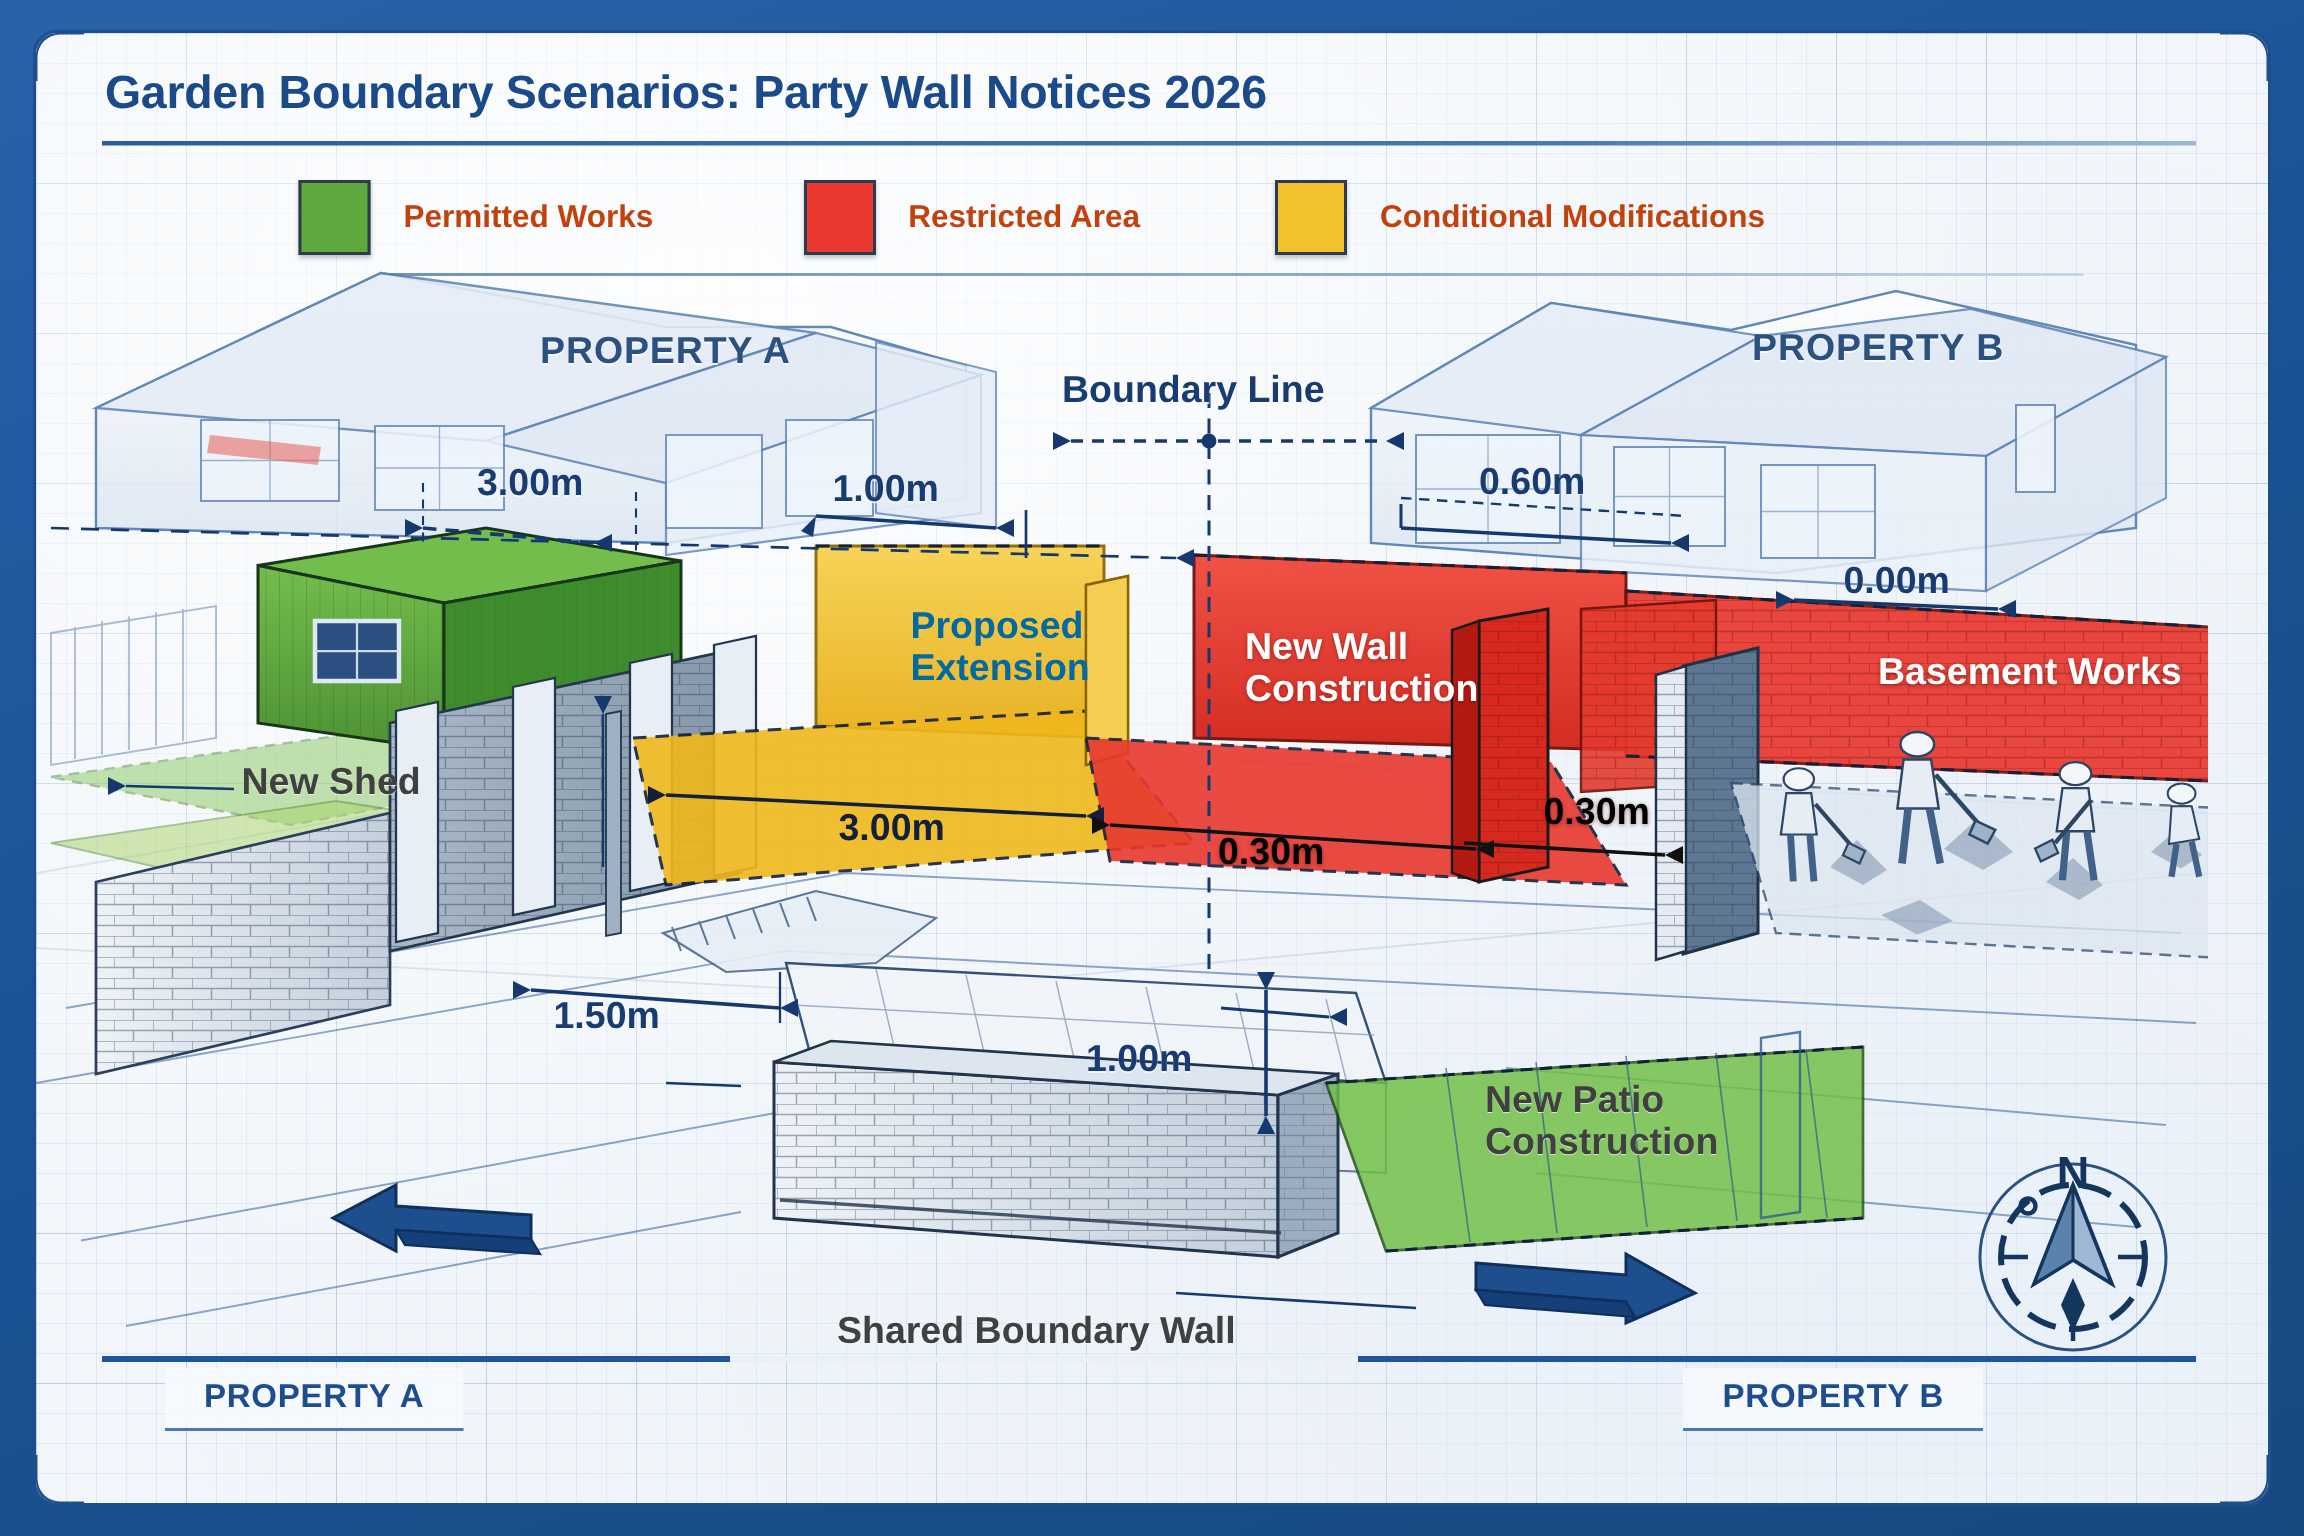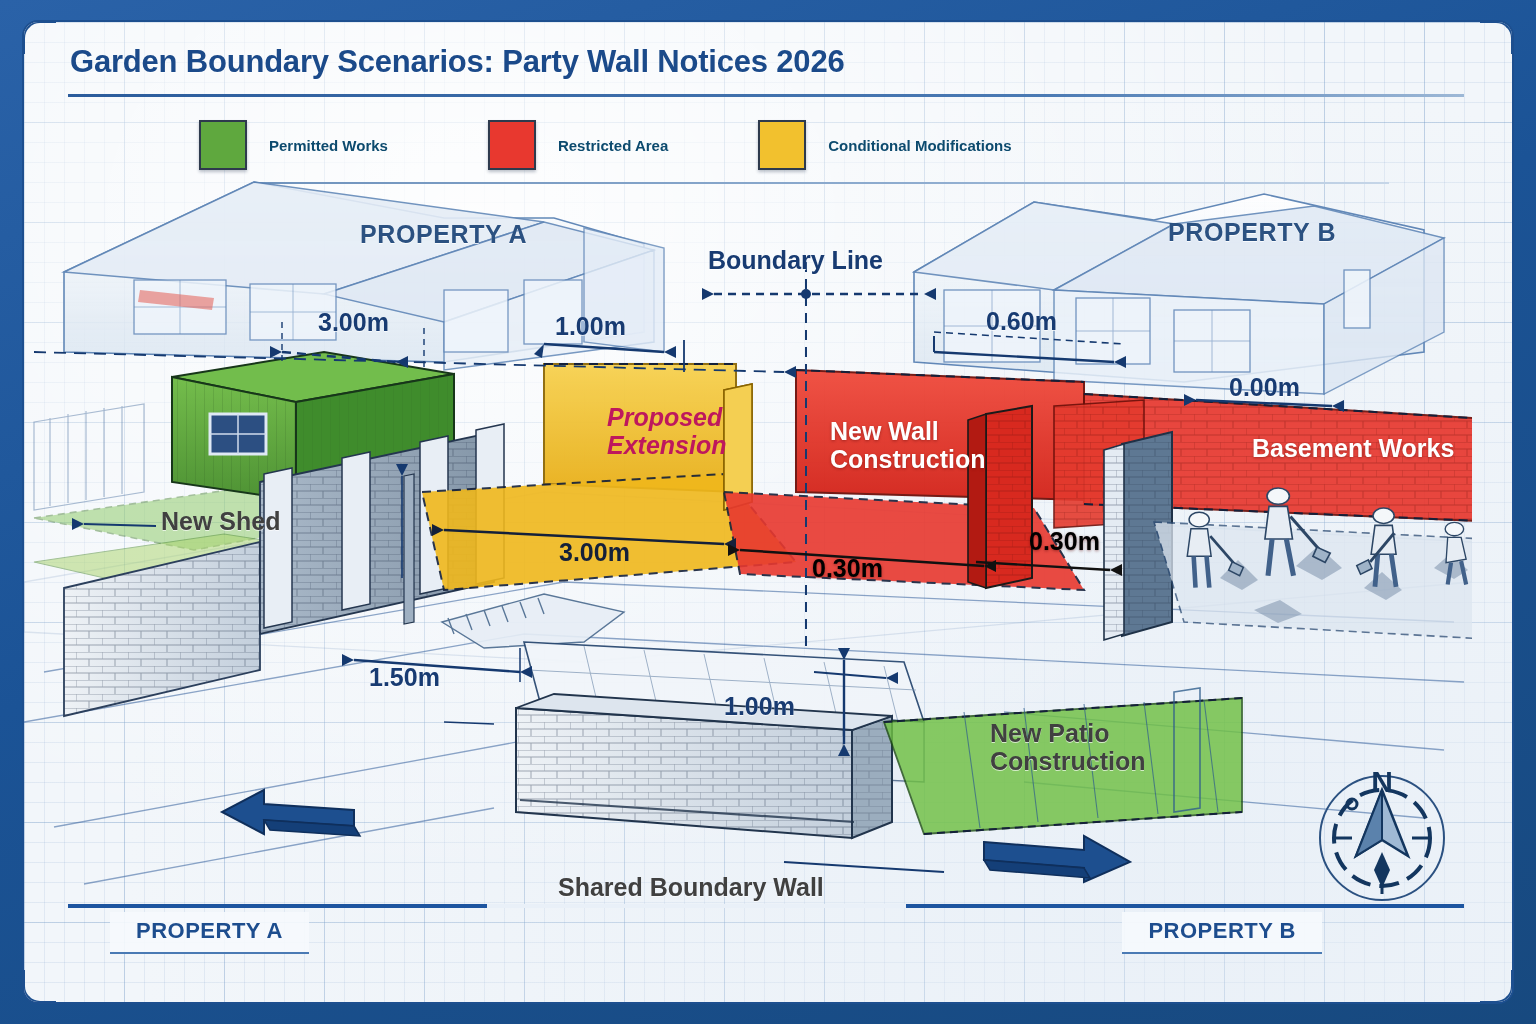--- a/index.html
+++ b/index.html
@@ -54,21 +54,21 @@
   #legend {
     position:absolute; left:175px; top:98px;
     display:flex; align-items:center; gap:0;
   }
   .legend-item { display:flex; align-items:center; }
   .sw {
     width:48px; height:50px; border:2px solid #2e3a4d;
     box-shadow:0 2px 3px rgba(20,40,70,.28);
   }
   .legend-label {
-    margin-left:22px; font-size:15px; font-weight:bold; color:#0c4a6e;
+    margin-left:22px; font-size:21px; font-weight:bold; color:#c2410c;
     white-space:nowrap;
   }
   #li-1 { margin-left:0; }
   #li-2 { margin-left:90px; }
   #li-3 { margin-left:100px; }
   #legend-rule {
     position:absolute; left:230px; top:160px; width:1135px; height:2px;
     background:linear-gradient(to right,#6f93bd,#8fadd0 60%,#c6d6e8);
   }
 
@@ -79,21 +79,21 @@
 
   
   #scene { position:absolute; inset:0; }
   #scene svg { position:absolute; left:0; top:0; }
 
   
   .lbl {
     position:absolute; font-weight:bold; line-height:1.12;
     pointer-events:none; white-space:pre-line;
   }
-  .lbl.dark { color:#be185d;font-style:italic; }
+  .lbl.dark { color:#0369a1; }
   .lbl.white { color:#ffffff; text-shadow:0 1px 3px rgba(90,10,10,.45); }
   .lbl.blue { color:#404040; text-shadow:0 1px 0 rgba(255,255,255,.65); }
 
   .dim {
     position:absolute; font-weight:bold; font-size:25px;
     pointer-events:none; white-space:nowrap;
   }
   .dim.blue { color:#183b72; text-shadow:0 1px 0 rgba(255,255,255,.7); }
   .dim.dark { color:#14203a; }
   .dim.white { color:#000000; text-shadow:0 1px 3px rgba(90,10,10,.5); }

